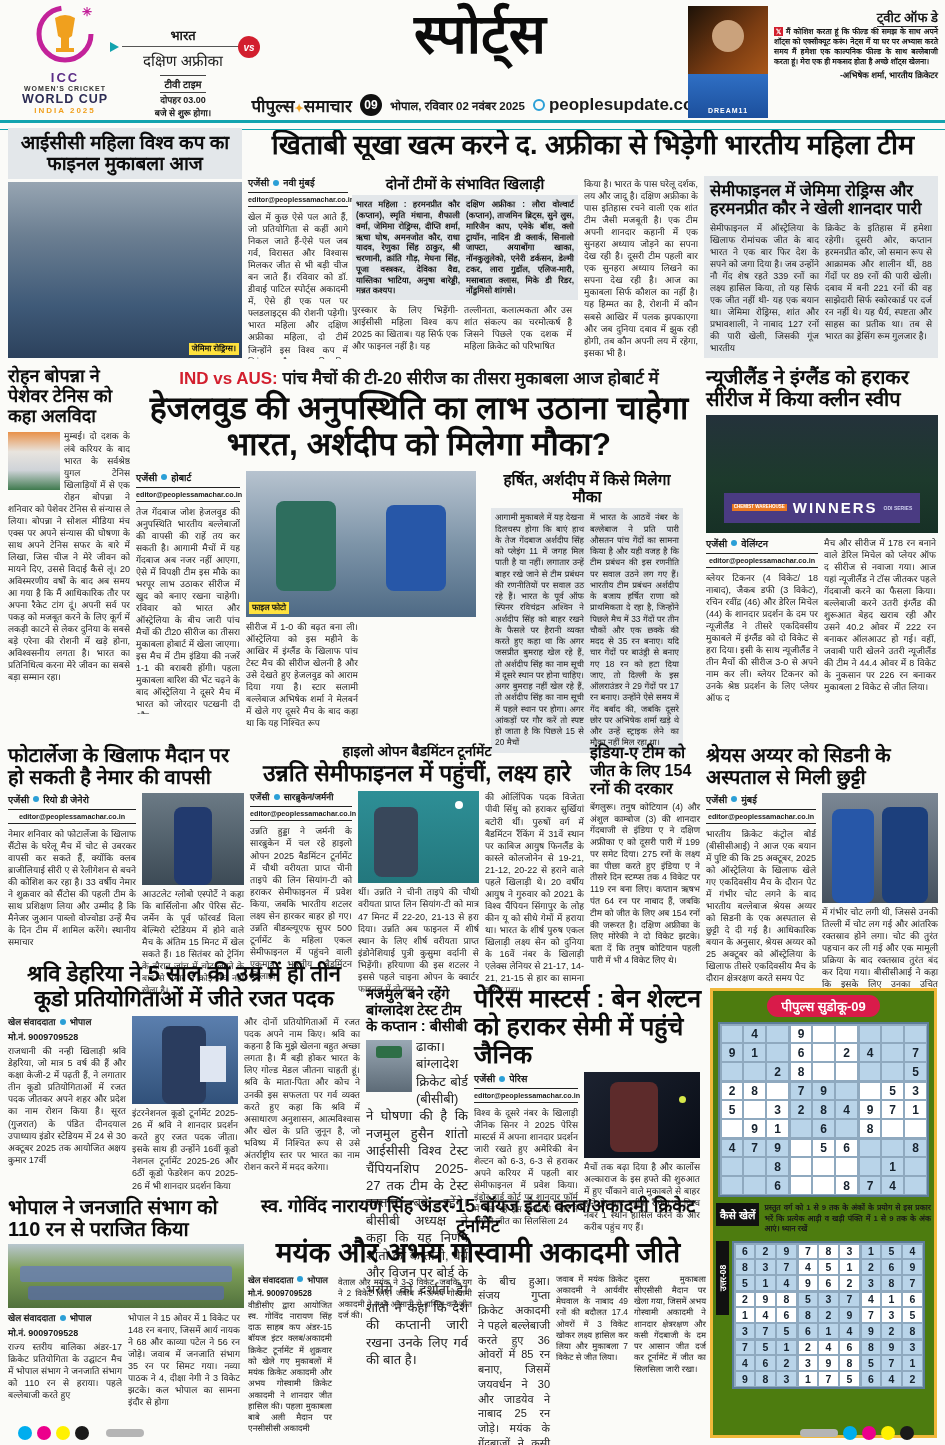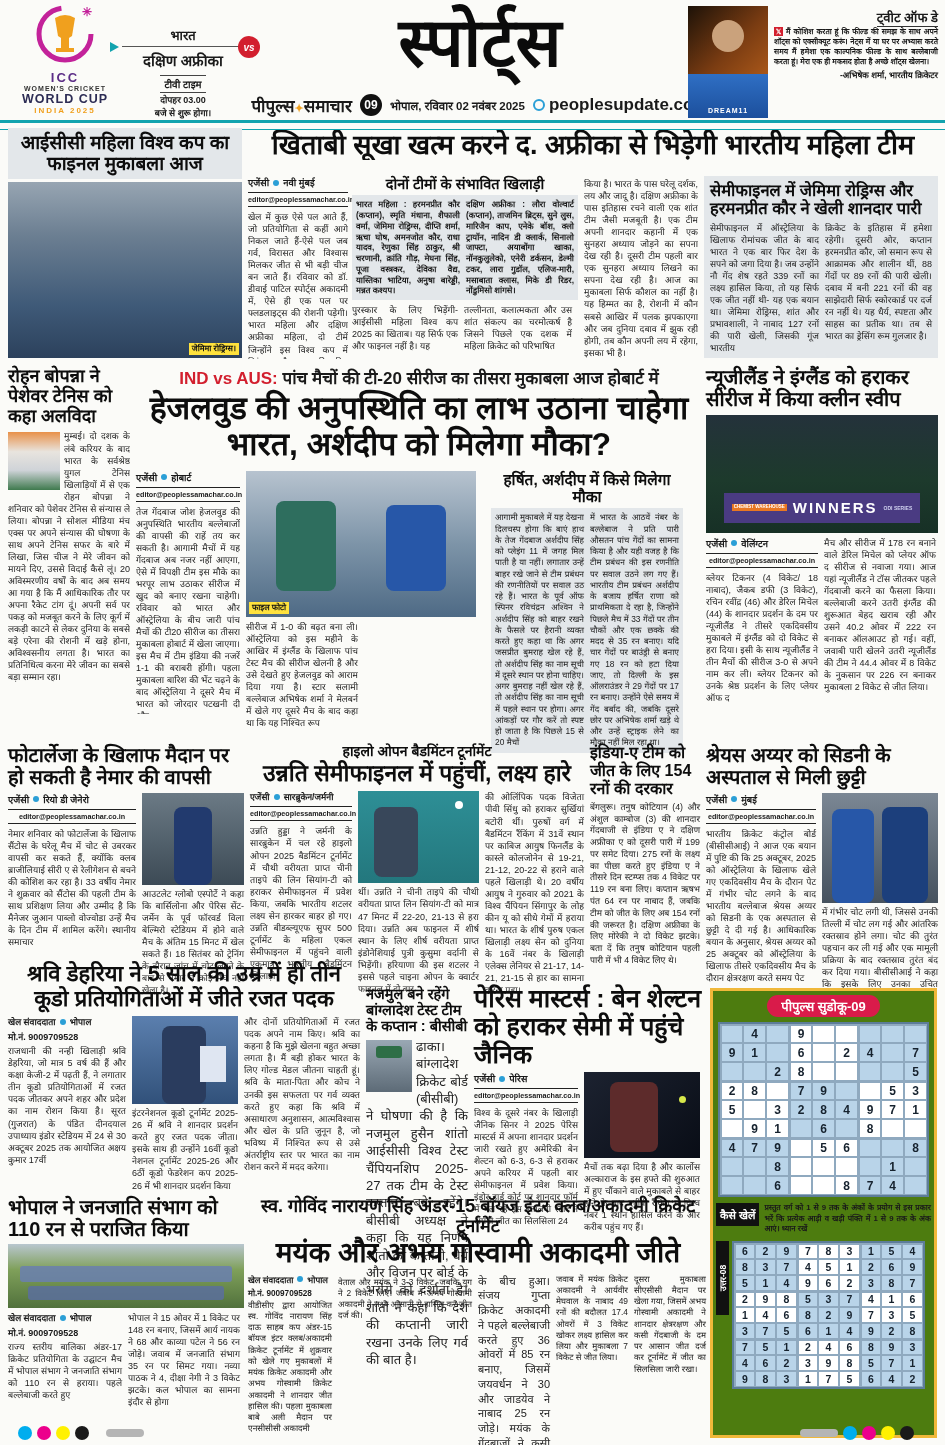--- a/index.html
+++ b/index.html
@@ -15,21 +15,21 @@
         text-align:center;padding:2px 0;margin:3px 0 4px 0;}
   .cap{background:#ffe23d;color:#111;font-size:8px;font-weight:700;padding:0 3px;line-height:1.4;}
   .cols{display:flex;gap:6px;}
   .photo{position:relative;overflow:hidden;}
   .graybox{background:#e3e7ea;}
   .phone{font-size:9px;font-weight:700;margin:2px 0;}
   
   #teal-rule{left:0;top:120px;width:945px;height:6px;border-top:3px solid #12a3ae;border-bottom:1.6px solid #12a3ae;}
   .logo-wrap{left:10px;top:4px;width:110px;height:114px;text-align:center;font-weight:800;}
   .match-info{left:122px;top:26px;width:122px;text-align:center;}
-  #sports-title{left:280px;top:0px;width:400px;font-size:68px;font-weight:800;text-align:center;color:#0b0b0b;line-height:1.25;}
+  #sports-title{left:280px;top:0px;width:400px;font-size:55px;font-weight:800;text-align:center;color:#0b0b0b;line-height:1.25;}
   #mast-row{left:240px;top:92px;width:480px;height:26px;display:flex;align-items:center;justify-content:center;gap:8px;}
   .pgno{width:22px;height:22px;border-radius:50%;background:#111;color:#fff;font-weight:800;font-size:12px;
         display:flex;align-items:center;justify-content:center;}
   
   .sgrid{display:grid;}
   .scell{box-sizing:border-box;border:1px solid #8fa9bf;display:flex;align-items:center;justify-content:center;
          font-weight:700;color:#16222e;background:#fff;}
   .scell.shade{background:#b9d4e9;}
   .vlabel{writing-mode:vertical-rl;transform:rotate(180deg);background:#111;color:#fff;font-size:8.5px;
           font-weight:700;text-align:center;padding:2px 1px;}
@@ -54,21 +54,21 @@
     <div style="font-size:12.5px;letter-spacing:1px;color:#2c2c54;">WORLD CUP</div>
     <div style="font-size:8px;letter-spacing:2px;color:#f0a01e;">INDIA 2025</div>
   </div>
 
   <div class="abs match-info">
     <div style="font-size:13px;font-weight:800;">भारत</div>
     <div style="position:relative;border-top:1.5px solid #555;margin:2px 0 3px 0;">
       <span style="position:absolute;left:-12px;top:-5px;width:0;height:0;border-top:5px solid transparent;border-bottom:5px solid transparent;border-left:9px solid #12a3ae;"></span>
       <span style="position:absolute;right:-16px;top:-11px;width:22px;height:22px;border-radius:50%;background:#d21f2e;color:#fff;font-weight:800;font-size:10px;font-style:italic;display:flex;align-items:center;justify-content:center;">vs</span>
     </div>
-    <div style="font-size:15px;font-weight:700;">दक्षिण अफ्रीका</div>
+    <div style="font-size:15px;font-weight:400;">दक्षिण अफ्रीका</div>
     <div style="font-size:10px;font-weight:800;border-top:1px solid #444;border-bottom:1px solid #444;display:inline-block;margin-top:5px;padding:1px 4px;">टीवी टाइम</div>
     <div style="font-size:9px;font-weight:700;">दोपहर 03.00</div>
     <div style="font-size:9px;font-weight:700;">बजे से शुरू होगा।</div>
   </div>
 
   <div class="abs" id="sports-title">स्पोर्ट्स</div>
 
   <div class="abs" id="mast-row">
     <span style="font-size:17px;font-weight:800;">
       <span>पीपुल्स</span><span style="color:#f0a01e;font-size:11px;">✦</span><span>समाचार</span>

